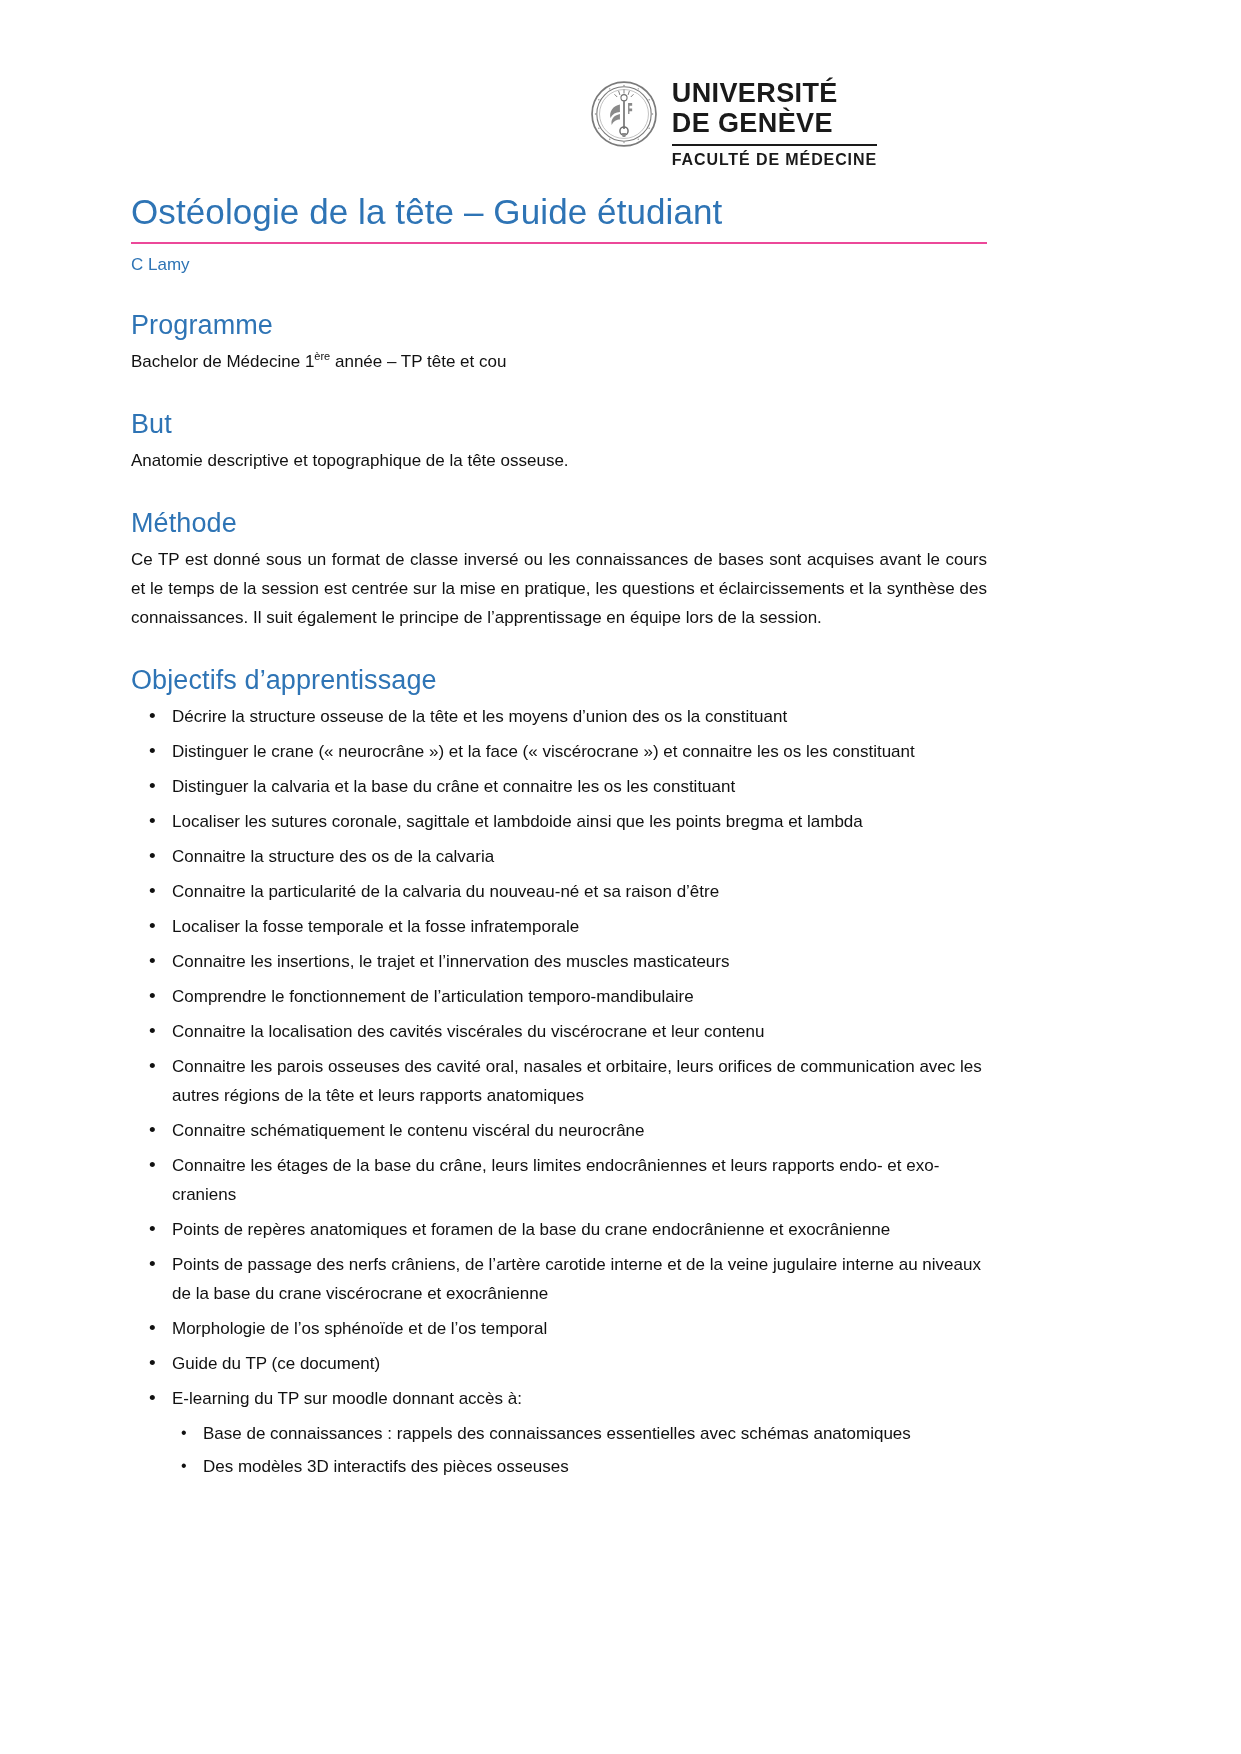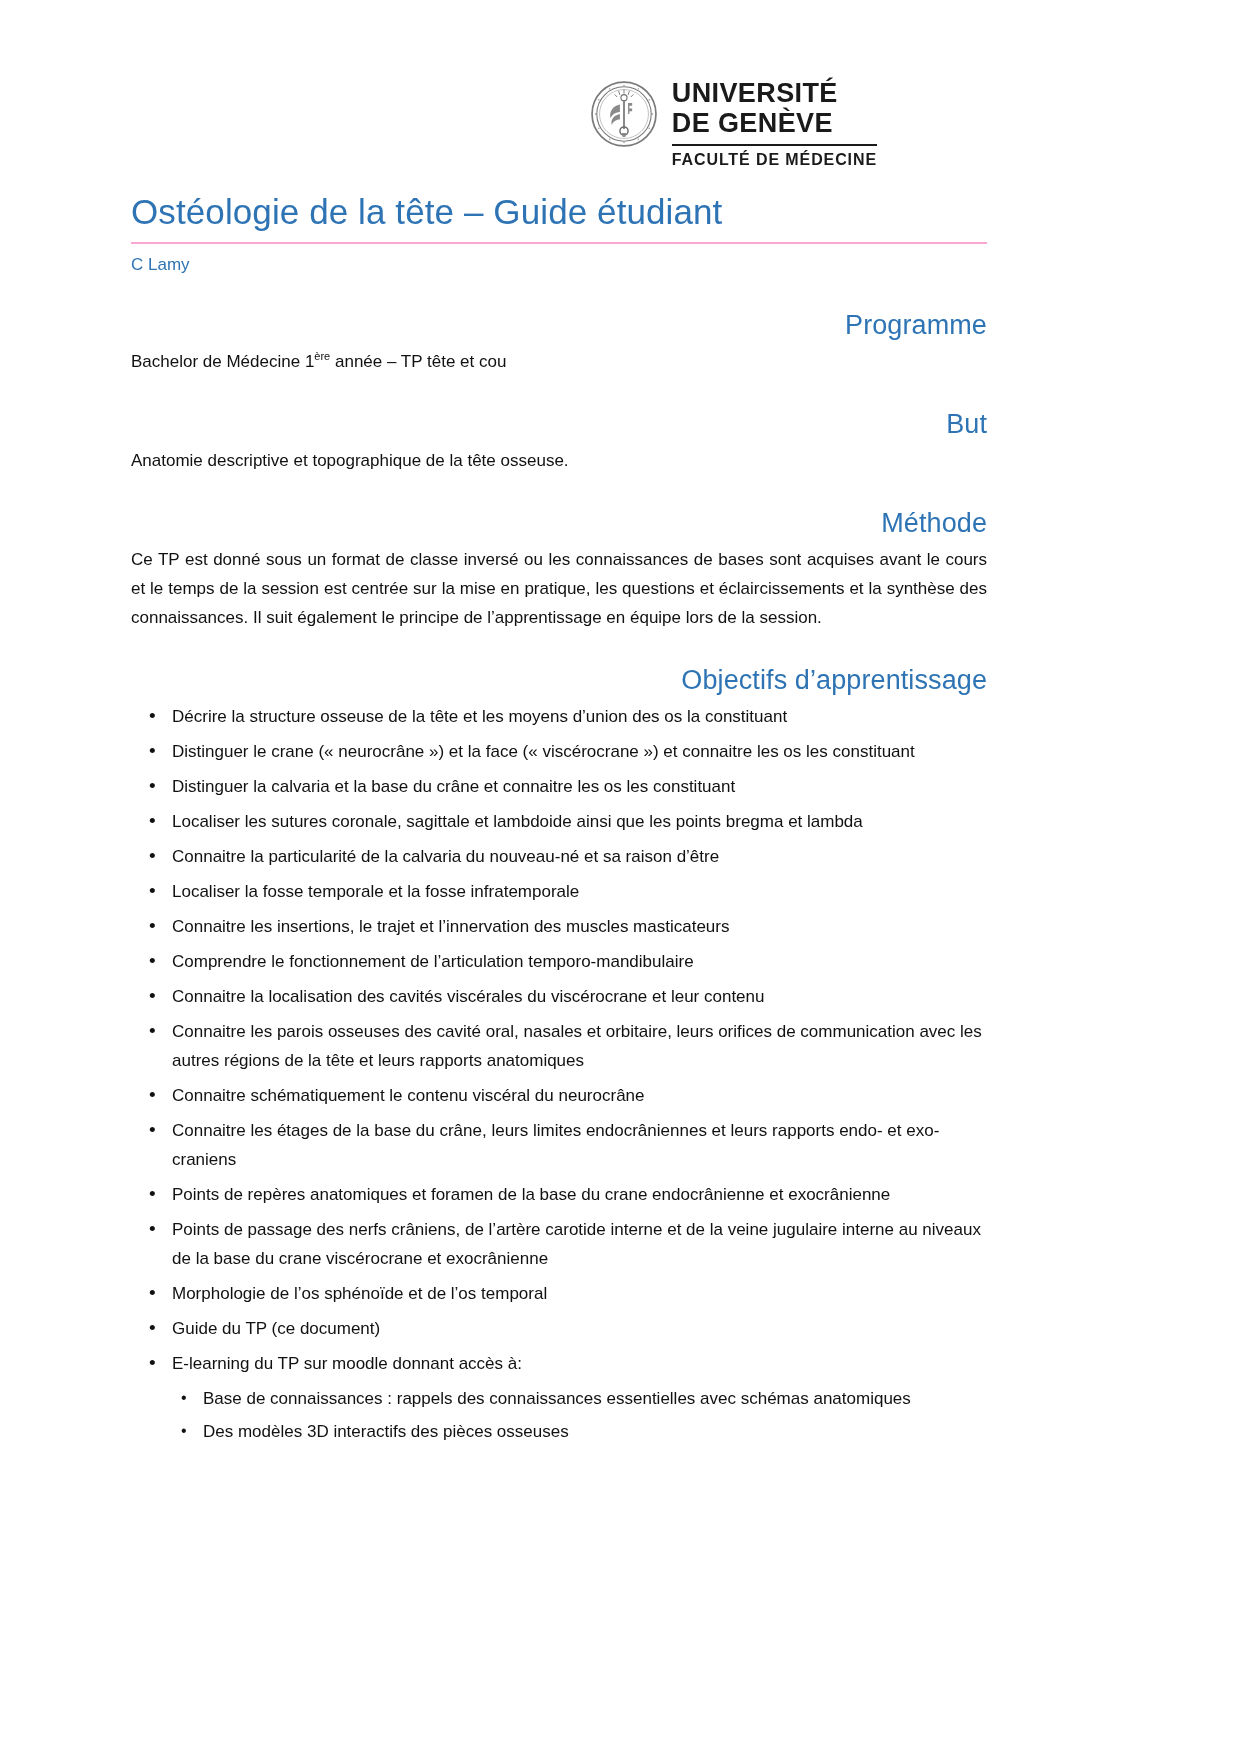--- a/index.html
+++ b/index.html
@@ -78,40 +78,39 @@
   }
 
   h1.doc-title {
     font-family: "Liberation Sans", sans-serif;
     font-weight: normal;
     font-size: 35px;
     line-height: 44px;
     color: #2E74B5;
     margin: 0 0 6px 0;
     padding: 0 0 8px 0;
-    border-bottom: 2px solid #f9a8d4;
+    border-bottom: 2px solid #ec4899;
     letter-spacing: 0.1px;
   }
   .doc-author {
     font-family: "Liberation Sans", sans-serif;
     font-size: 17px;
     line-height: 24px;
     color: #2E74B5;
     margin: 9px 0 0 0;
   }
 
   h2.section-title {
     font-family: "Liberation Sans", sans-serif;
     font-weight: normal;
     font-size: 27px;
     line-height: 34px;
     color: #2E74B5;
     margin: 31px 0 5px 0;
     letter-spacing: 0.1px;
-    text-align: right;
   }
   h2.section-title.tight {
     margin-top: 29px;
   }
 
   p.body-text {
     font-family: "Liberation Sans", sans-serif;
     font-size: 17px;
     line-height: 29px;
     color: #111111;
@@ -223,20 +222,21 @@
 
     <h2 class="section-title">Méthode</h2>
     <p class="body-text justify">Ce TP est donné sous un format de classe inversé ou les connaissances de bases sont acquises avant le cours et le temps de la session est centrée sur la mise en pratique, les questions et éclaircissements et la synthèse des connaissances. Il suit également le principe de l’apprentissage en équipe lors de la session.</p>
 
     <h2 class="section-title">Objectifs d’apprentissage</h2>
     <ul class="bullets">
       <li>Décrire la structure osseuse de la tête et les moyens d’union des os la constituant</li>
       <li>Distinguer le crane (« neurocrâne ») et la face (« viscérocrane ») et connaitre les os les constituant</li>
       <li>Distinguer la calvaria et la base du crâne et connaitre les os les constituant</li>
       <li>Localiser les sutures coronale, sagittale et lambdoide ainsi que les points bregma et lambda</li>
+      <li>Connaitre la structure des os de la calvaria</li>
       <li>Connaitre la particularité de la calvaria du nouveau-né et sa raison d’être</li>
       <li>Localiser la fosse temporale et la fosse infratemporale</li>
       <li>Connaitre les insertions, le trajet et l’innervation des muscles masticateurs</li>
       <li>Comprendre le fonctionnement de l’articulation temporo-mandibulaire</li>
       <li>Connaitre la localisation des cavités viscérales du viscérocrane et leur contenu</li>
       <li>Connaitre les parois osseuses des cavité oral, nasales et orbitaire, leurs orifices de communication avec les autres régions de la tête et leurs rapports anatomiques</li>
       <li>Connaitre schématiquement le contenu viscéral du neurocrâne</li>
       <li>Connaitre les étages de la base du crâne, leurs limites endocrâniennes et leurs rapports endo- et exo-craniens</li>
       <li>Points de repères anatomiques et foramen de la base du crane endocrânienne et exocrânienne</li>
       <li>Points de passage des nerfs crâniens, de l’artère carotide interne et de la veine jugulaire interne au niveaux de la base du crane viscérocrane et exocrânienne</li>

